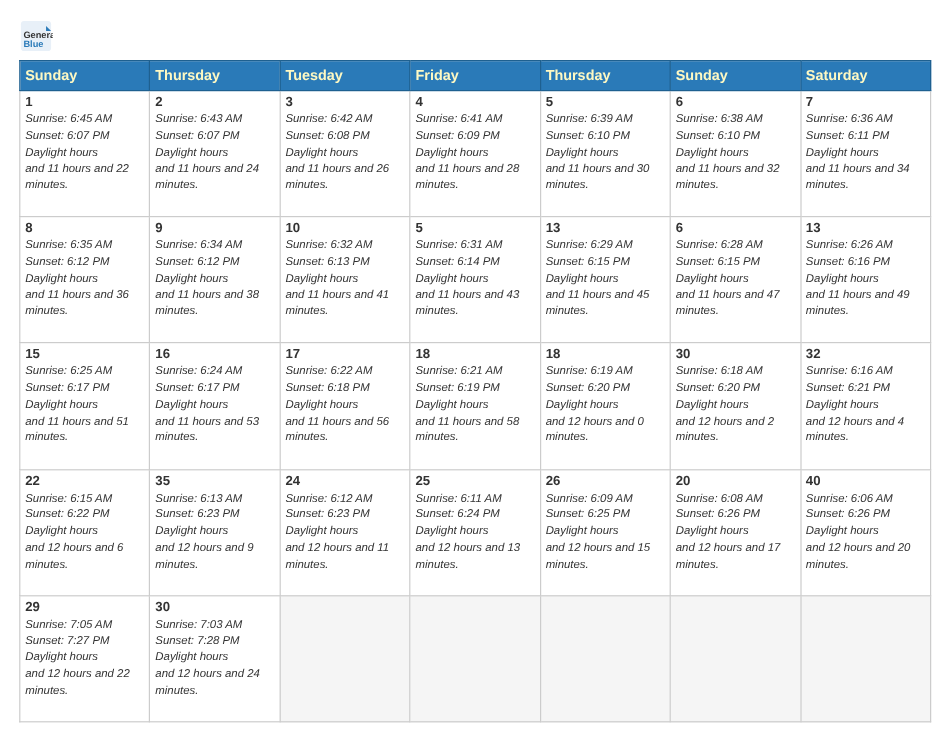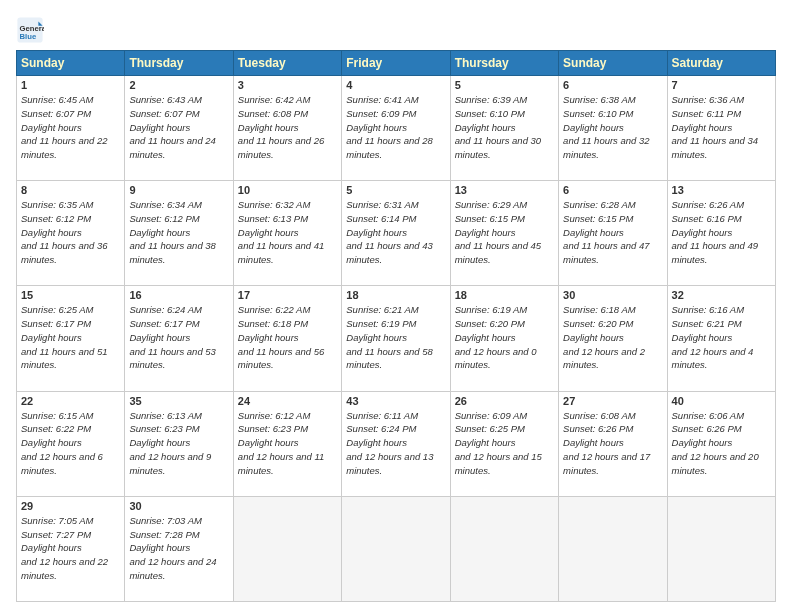--- a/index.html
+++ b/index.html
@@ -233,29 +233,29 @@
           </td>
           <td>
             <span class="day-num">35</span>
 <div class="day-info">Sunrise: 6:13 AM<br>Sunset: 6:23 PM<br>Daylight hours<br>and 12 hours and 9 minutes.</div>
           </td>
           <td>
             <span class="day-num">24</span>
 <div class="day-info">Sunrise: 6:12 AM<br>Sunset: 6:23 PM<br>Daylight hours<br>and 12 hours and 11 minutes.</div>
           </td>
           <td>
-            <span class="day-num">43</span>
+            <span class="day-num">25</span>
 <div class="day-info">Sunrise: 6:11 AM<br>Sunset: 6:24 PM<br>Daylight hours<br>and 12 hours and 13 minutes.</div>
           </td>
           <td>
             <span class="day-num">26</span>
 <div class="day-info">Sunrise: 6:09 AM<br>Sunset: 6:25 PM<br>Daylight hours<br>and 12 hours and 15 minutes.</div>
           </td>
           <td>
-            <span class="day-num">27</span>
+            <span class="day-num">20</span>
 <div class="day-info">Sunrise: 6:08 AM<br>Sunset: 6:26 PM<br>Daylight hours<br>and 12 hours and 17 minutes.</div>
           </td>
           <td>
             <span class="day-num">40</span>
 <div class="day-info">Sunrise: 6:06 AM<br>Sunset: 6:26 PM<br>Daylight hours<br>and 12 hours and 20 minutes.</div>
           </td>
         </tr>
         <tr>
           <td>
             <span class="day-num">29</span>

